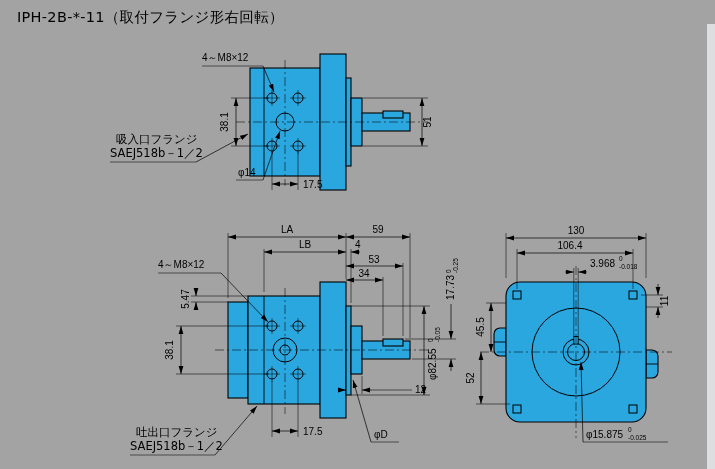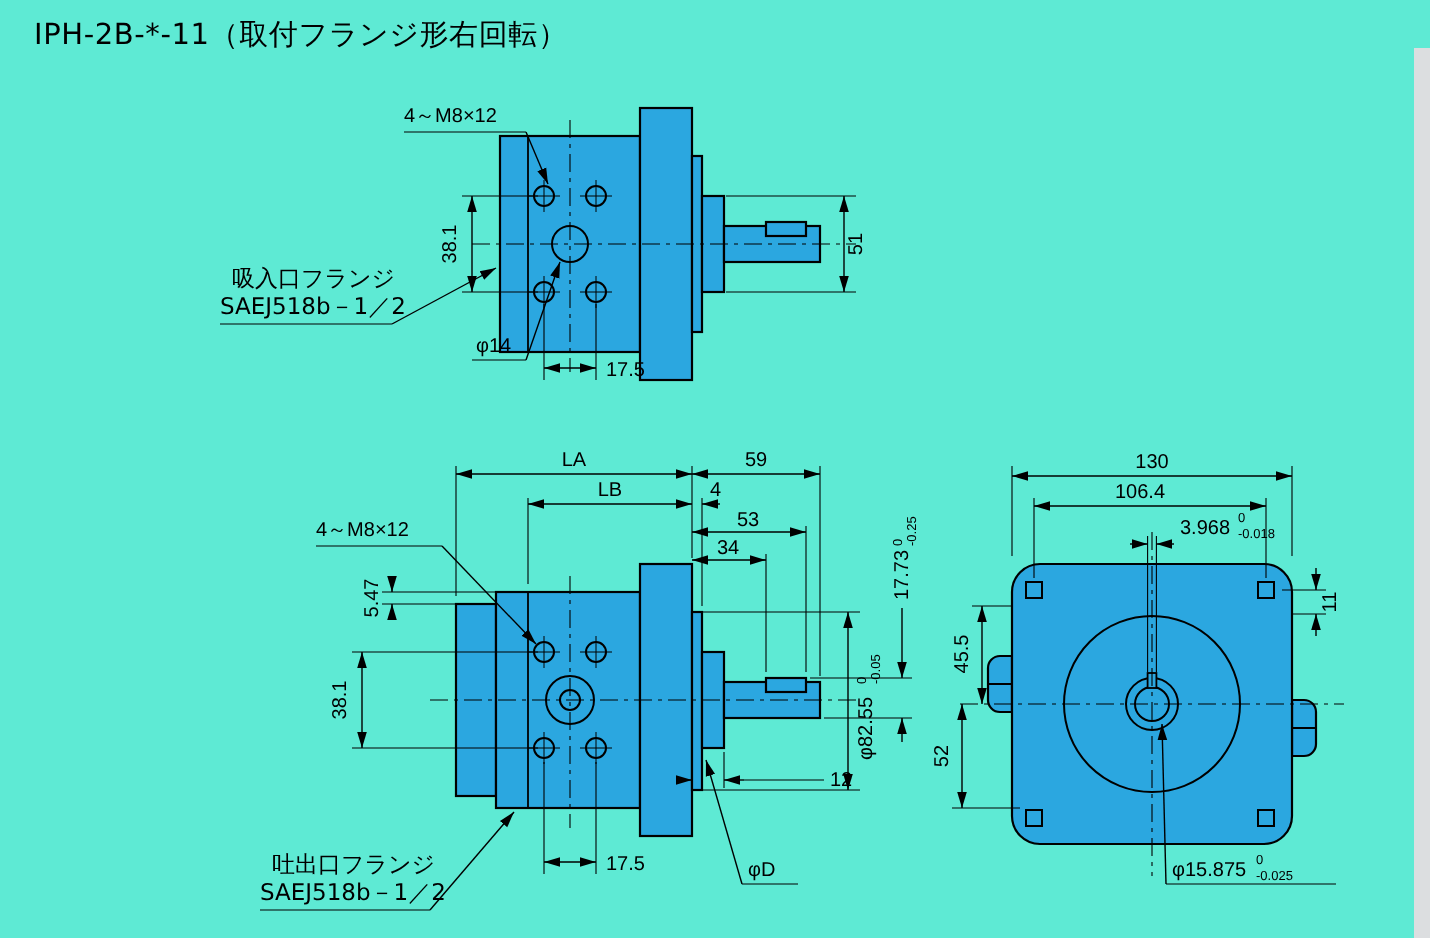--- a/index.html
+++ b/index.html
@@ -1,17 +1,17 @@
 <!DOCTYPE html>
 <html style="--pump-color: #2ba7e0;"><head>
 <meta charset="utf-8">
 <style>
   *{margin:0;padding:0;box-sizing:border-box}
   html,body{background:#fff}
-  .stage{position:relative;width:715px;height:469px;background:#5eead4;overflow:hidden;font-family:"Liberation Sans",sans-serif}
+  .stage{position:relative;width:715px;height:469px;background:#a3a3a3;overflow:hidden;font-family:"Liberation Sans",sans-serif}
   .title{position:absolute;left:17px;top:8px;font-size:14.5px;color:#000;letter-spacing:.3px;font-family:"DejaVu Sans",sans-serif;white-space:nowrap}
   .page-edge{position:absolute;right:0;top:24px;width:8px;height:445px;background:#dcdee0}
   svg{position:absolute;left:0;top:0}
   .pump{fill:var(--pump-color,#2ba7e0);stroke:#000;stroke-width:1.1}
   .hole{fill:none;stroke:#000;stroke-width:1}
   .edge{stroke:#000;stroke-width:.9;fill:none}
   .cl{stroke:#000;stroke-width:.55;fill:none;stroke-dasharray:9 3 2 3}
   .ext{stroke:#000;stroke-width:.55;fill:none}
   .dim{stroke:#000;stroke-width:.7;fill:none}
   .tick{stroke:#000;stroke-width:.5;fill:none}

